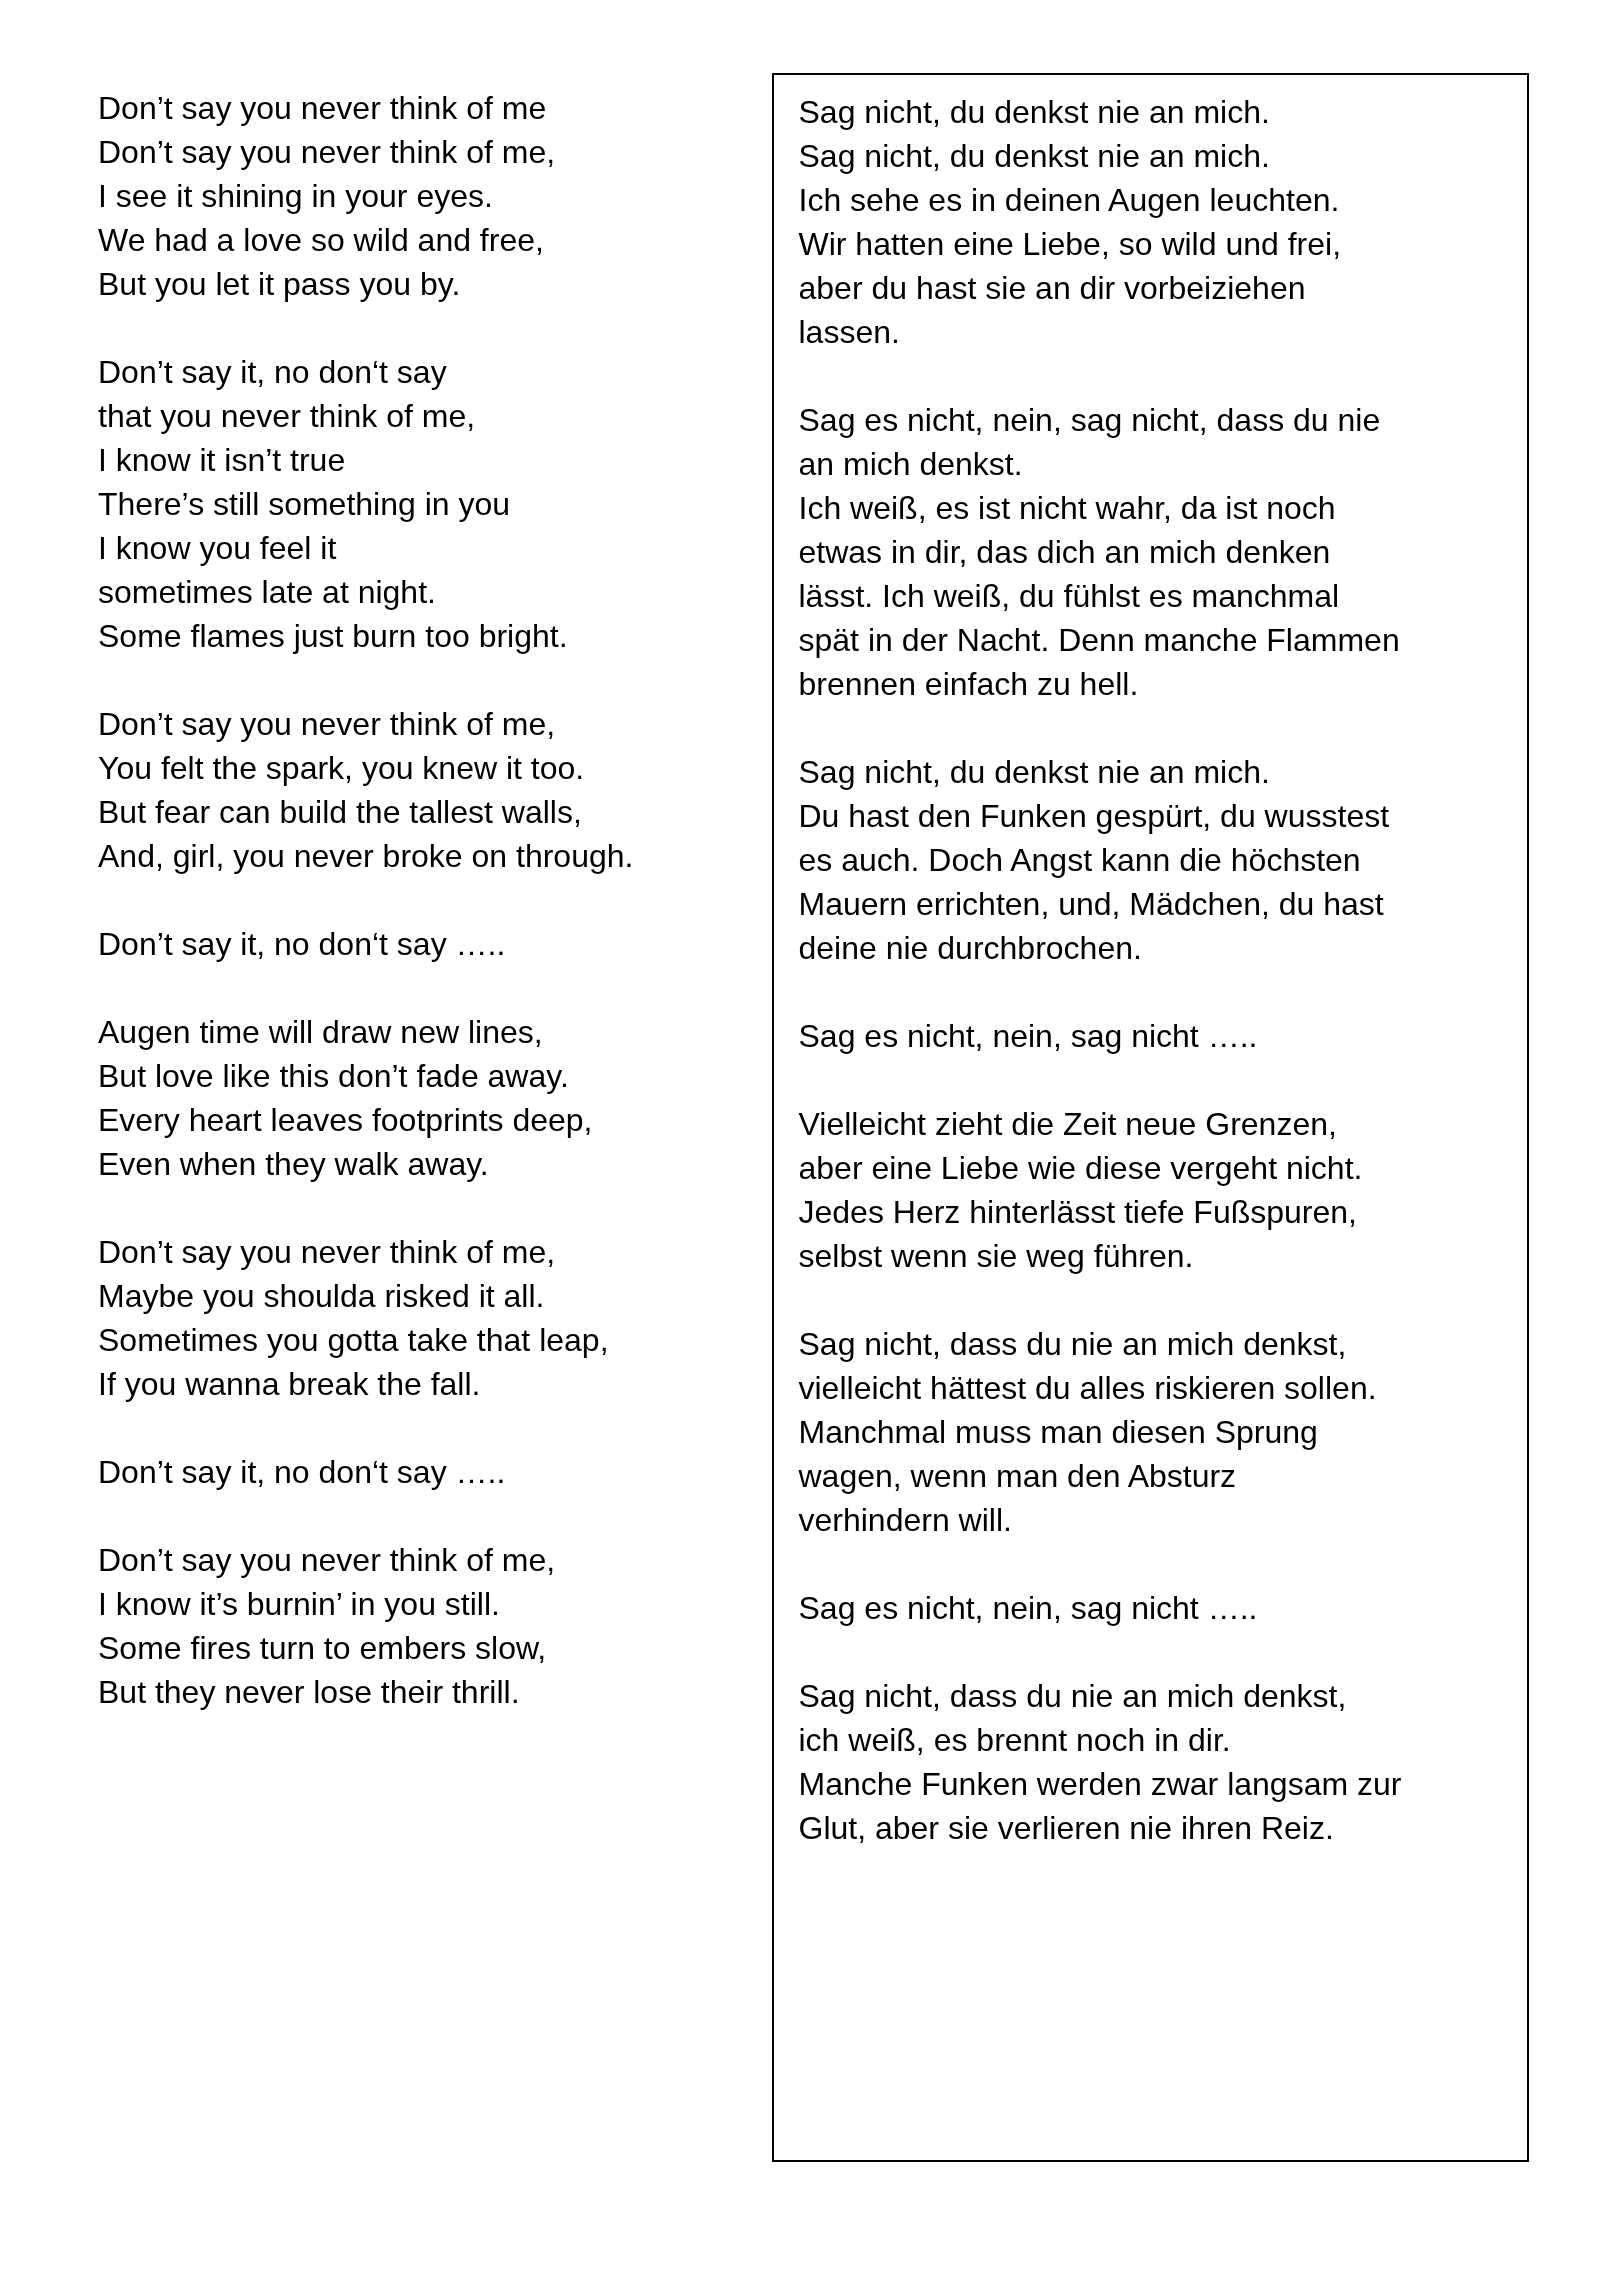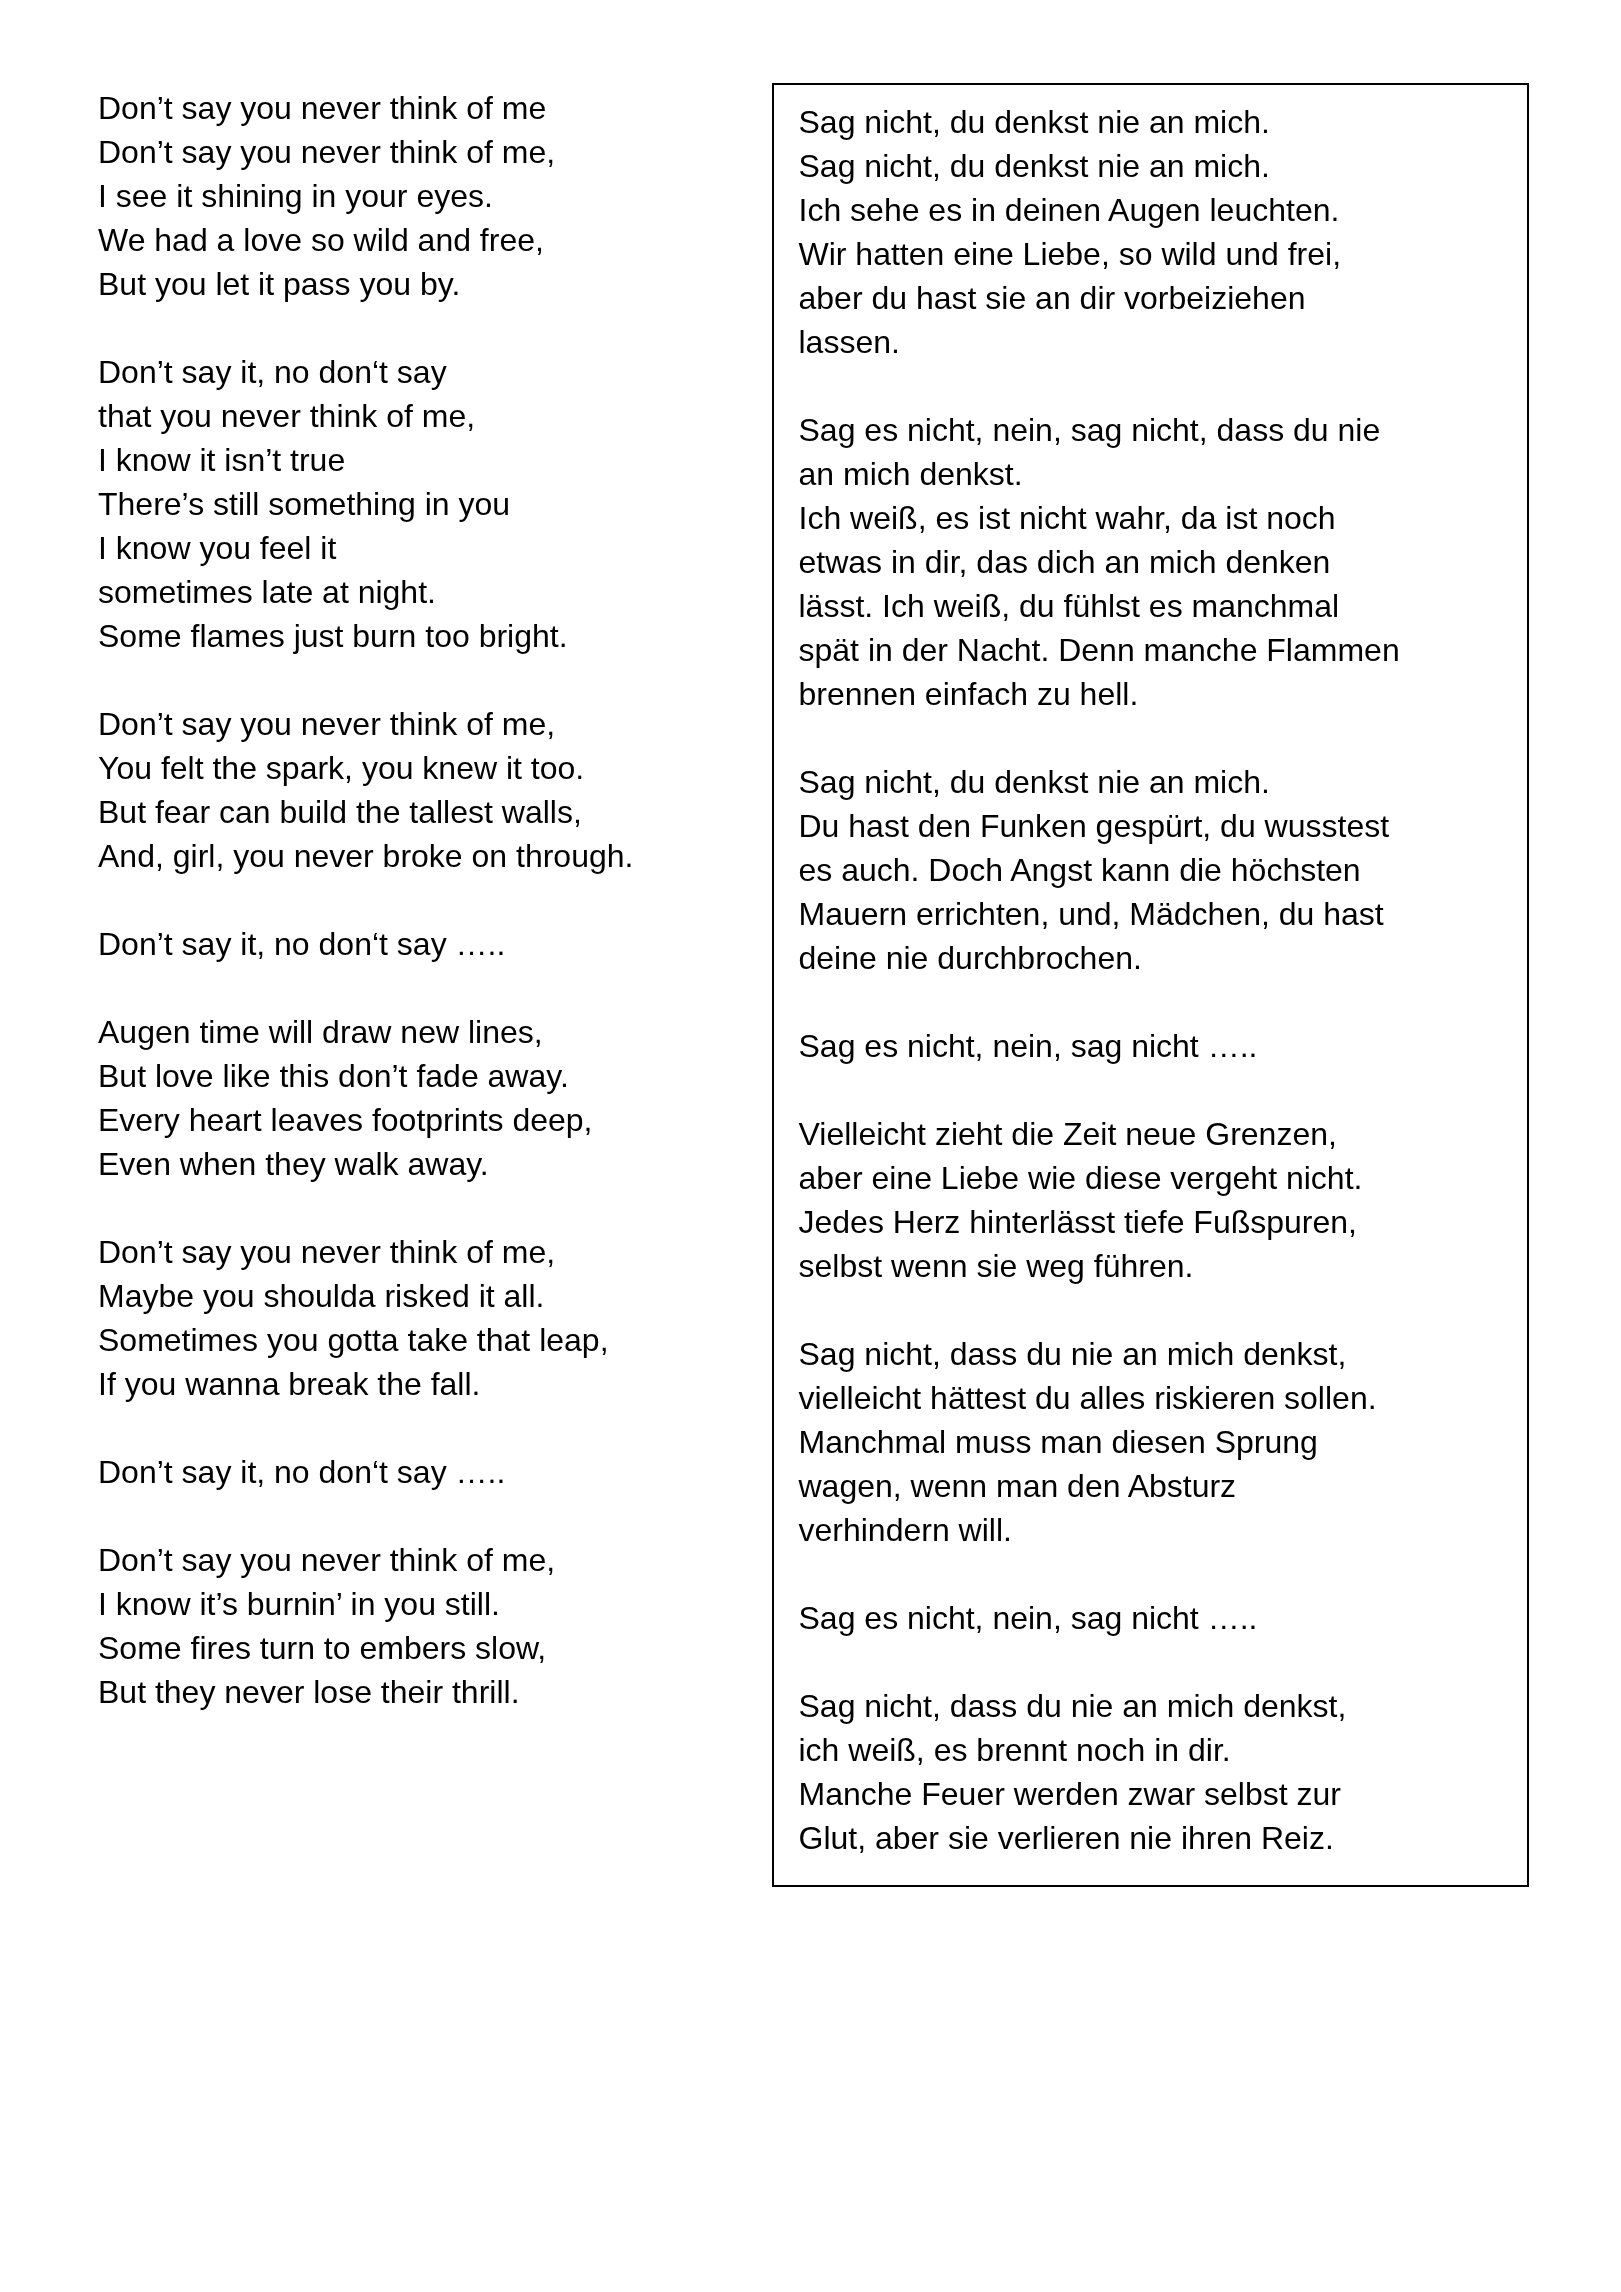--- a/index.html
+++ b/index.html
@@ -19,23 +19,23 @@
   }
   .col-left {
     position: absolute;
     left: 98px;
     top: 86px;
     width: 671px;
   }
   .translation-box {
     position: absolute;
     left: 772px;
-    top: 83px;
+    top: 73px;
     width: 757px;
-    height: 1804px;
+    height: 2089px;
     border: 2.9px solid #000000;
     box-sizing: border-box;
     padding: 14.7px 5.9px 0 24.5px;
     overflow: hidden;
   }
   .title {
     font-weight: normal;
     white-space: nowrap;
   }
   .line {
@@ -145,20 +145,20 @@
           <div class="line">Manchmal muss man diesen Sprung</div>
           <div class="line">wagen, wenn man den Absturz</div>
           <div class="line">verhindern will.</div>
         </div>
         <div class="stanza">
           <div class="line">Sag es nicht, nein, sag nicht …..</div>
         </div>
         <div class="stanza">
           <div class="line">Sag nicht, dass du nie an mich denkst,</div>
           <div class="line">ich weiß, es brennt noch in dir.</div>
-          <div class="line">Manche Feuer werden zwar selbst zur</div>
+          <div class="line">Manche Funken werden zwar langsam zur</div>
           <div class="line">Glut, aber sie verlieren nie ihren Reiz.</div>
         </div>
       </div>
   </div>
 
 </div>
 
 
 </body></html>

